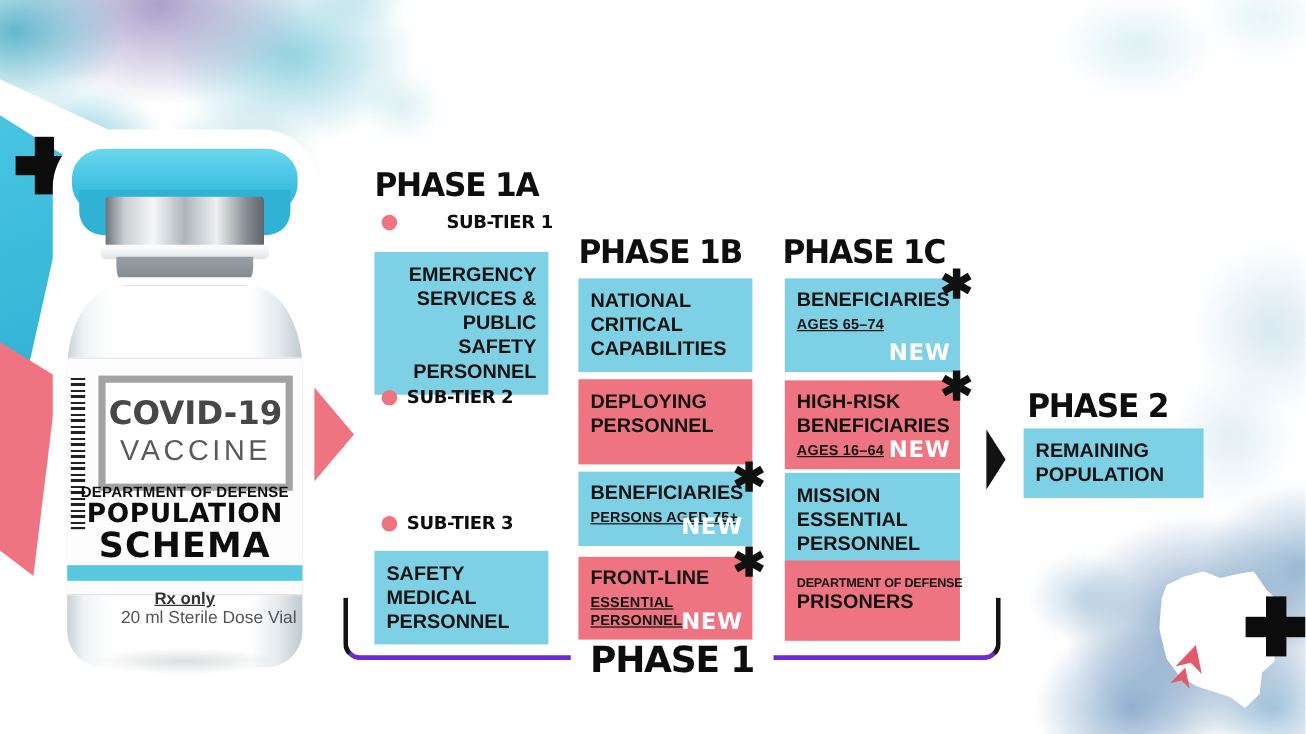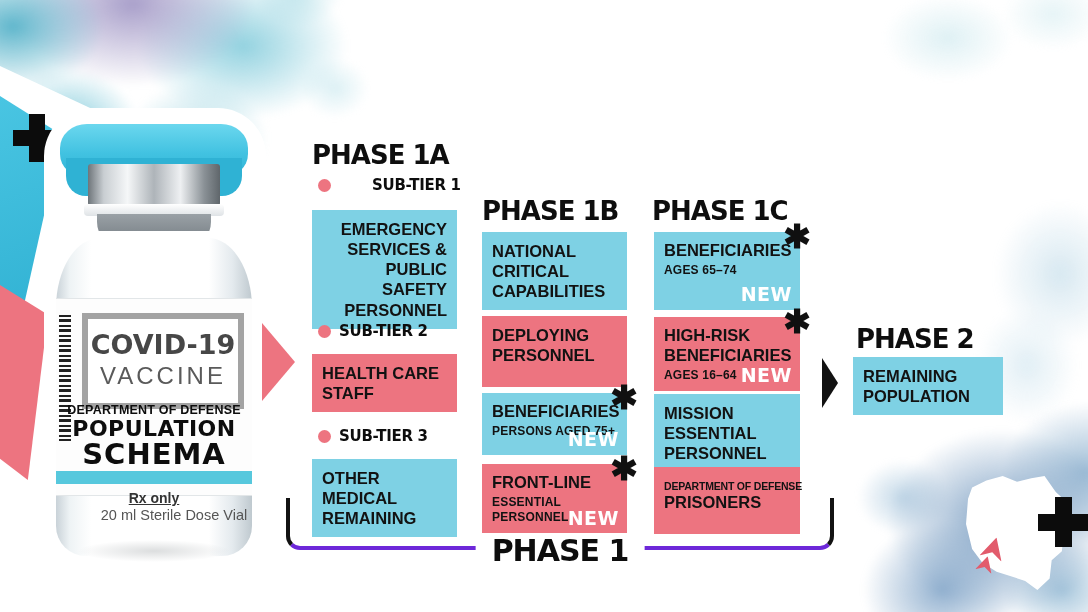--- a/index.html
+++ b/index.html
@@ -119,21 +119,21 @@
     font-weight:800; font-size:26px; letter-spacing:-1px; color:#0e0e0e; white-space:nowrap;
     transform: scaleY(1.05); transform-origin:left top; }
   .tier{ position:absolute; z-index:6; display:flex; align-items:center; white-space:nowrap; }
   .tier .dot{ width:13px; height:13px; border-radius:50%; background:#ed7480; margin-right:8px; }
   .tier .tlabel{ font-family:"DejaVu Sans", sans-serif; font-weight:800; font-size:15px; letter-spacing:-0.3px; }
   .box{ position:absolute; z-index:6; box-sizing:border-box; padding:9px 10px;
     font-weight:700; font-size:16.5px; line-height:1.22; color:#121212; }
   .box.blue{ background:#7ed1e4; }
   .box.pink{ background:#ed7480; }
   .box-title{ font-weight:700; font-size:16.5px; line-height:1.2; }
-  .box-sub{ font-weight:700; font-size:12px; margin-top:2px; letter-spacing:.2px; }
+  .box-sub{ font-weight:700; font-size:12px; margin-top:2px; letter-spacing:.2px;text-decoration:underline; }
   .box-sub.narrow{ width:72%; line-height:1.25; }
   .box-overline{ font-weight:700; font-size:10.5px; letter-spacing:-0.2px; white-space:nowrap; margin-top:4px; }
   .new-badge{ position:absolute; right:8px; bottom:4px; color:#fff;
     font-family:"DejaVu Sans", sans-serif; font-weight:800; font-size:19px; letter-spacing:.5px; }
   .asterisk{ position:absolute; top:-15px; right:-11px; font-size:33px; font-weight:900; color:#101010; }
   .bracket{ position:absolute; left:286px; top:498px; width:540px; height:48px; z-index:6;
     border-left:4px solid #121212; border-right:4px solid #121212; border-bottom:4px solid #6d28d9;
     border-radius:0 0 14px 14px; }
   .bracket-label{ position:absolute; left:50%; bottom:-22px; transform:translateX(-50%);
     background:#fff; padding:0 16px; font-family:"DejaVu Sans", sans-serif; font-weight:800;
@@ -184,26 +184,25 @@
   <div class="phase-title" style="left:312px; top:139px;">PHASE 1A</div>
   <div class="tier" style="left:318px; top:176px;gap:33px;">
     <span class="dot"></span>
     <span class="tlabel">SUB-TIER 1</span>
   </div>
   <div class="box blue" style="left:312px; top:210px; width:145px; min-height:101px;text-align:right;">EMERGENCY SERVICES &amp; PUBLIC SAFETY PERSONNEL</div>
   <div class="tier" style="left:318px; top:322px;">
     <span class="dot"></span>
     <span class="tlabel">SUB-TIER 2</span>
   </div>
-  <div class="box pink" style="left:312px; top:354px; width:145px; min-height:58px;">HEALTH CARE STAFF</div>
   <div class="tier" style="left:318px; top:427px;">
     <span class="dot"></span>
     <span class="tlabel">SUB-TIER 3</span>
   </div>
-  <div class="box blue" style="left:312px; top:459px; width:145px; min-height:76px;">OTHER MEDICAL REMAINING</div>
+  <div class="box blue" style="left:312px; top:459px; width:145px; min-height:76px;">SAFETY MEDICAL PERSONNEL</div>
 
   <div class="phase-title" style="left:482px; top:195px;">PHASE 1B</div>
   <div class="box blue" style="left:482px; top:232px; width:145px; min-height:78px;">NATIONAL CRITICAL CAPABILITIES</div>
   <div class="box pink" style="left:482px; top:316px; width:145px; min-height:71px;">DEPLOYING PERSONNEL</div>
   <div class="box blue" style="left:482px; top:393px; width:145px; min-height:62px;">
     <div class="box-title">BENEFICIARIES</div>
     <div class="box-sub">PERSONS AGED 75+</div>
     <span class="new-badge">NEW</span>
     <span class="asterisk">✱</span>
   </div>

